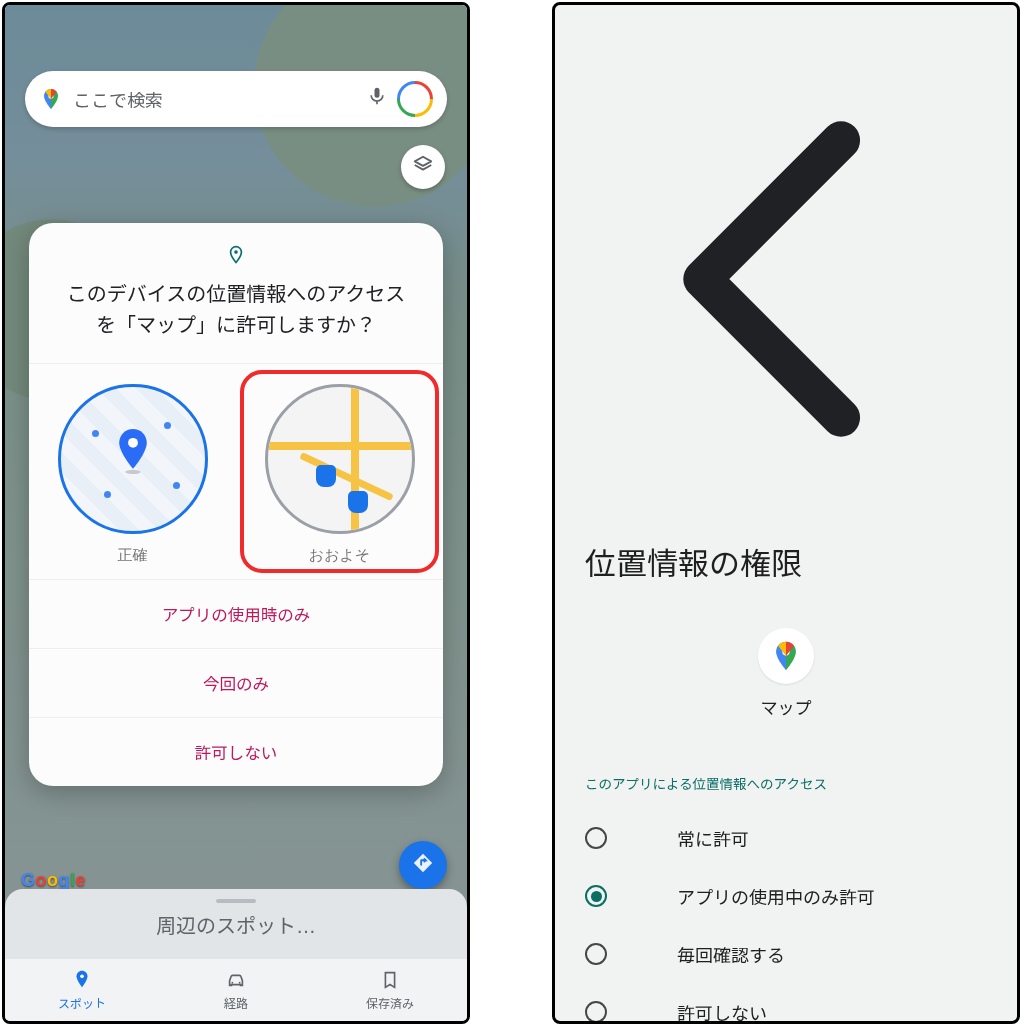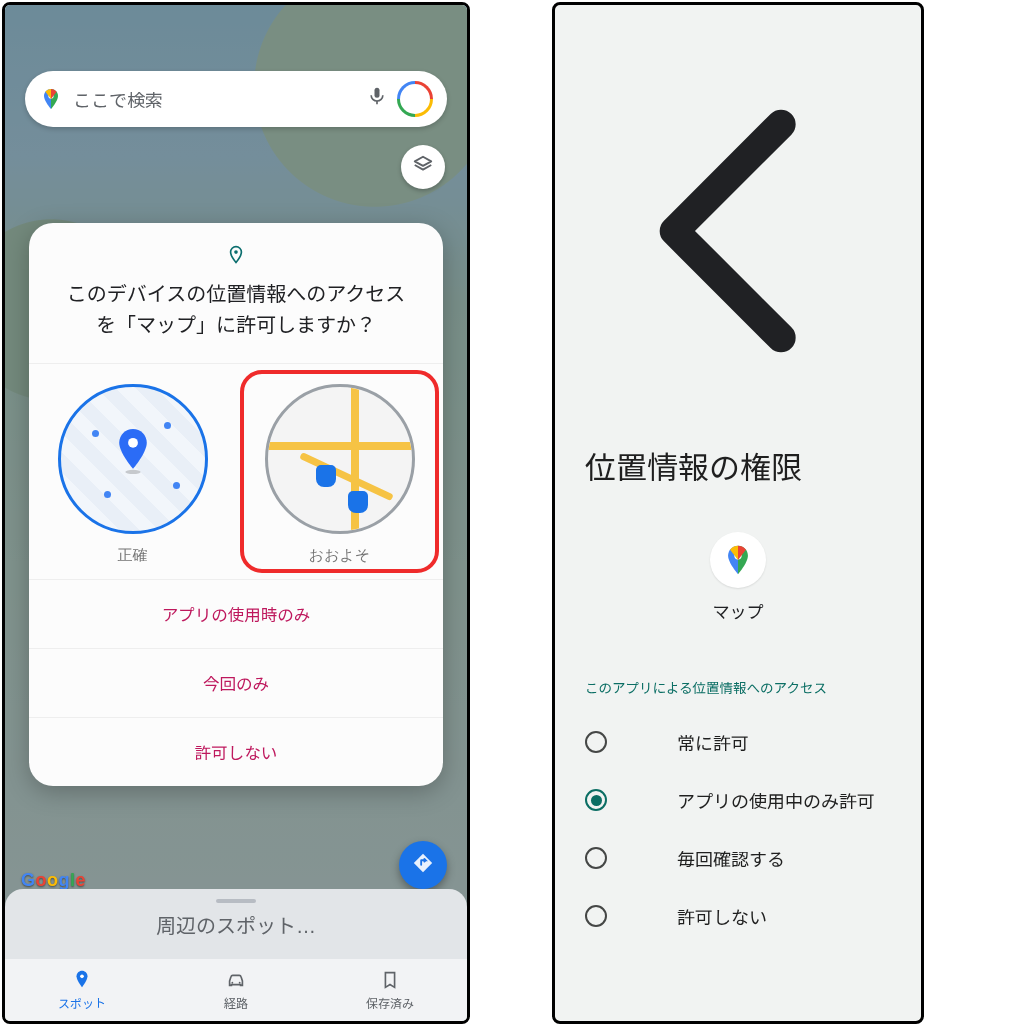--- a/index.html
+++ b/index.html
@@ -151,21 +151,21 @@
     font-size:12px; color:#5f6368; gap:3px;
   }
   .nav-item.active { color:#1a73e8; }
   .nav-ic { width:22px; height:22px; }
 
   
   .gap { width: 82px; background:#fff; }
 
   
   .phone-right {
-    width: 372px;
+    width: 468px;
     margin: 2px 2px 2px 0;
     background: #f1f3f2;
     position:relative;
   }
   .back-row { padding: 66px 20px 0 26px; }
   .back-btn { width: 28px; height: 28px; }
   .r-title {
     font-size: 31px; color: #1f1f1f;
     padding: 48px 30px 30px 30px;
   }

